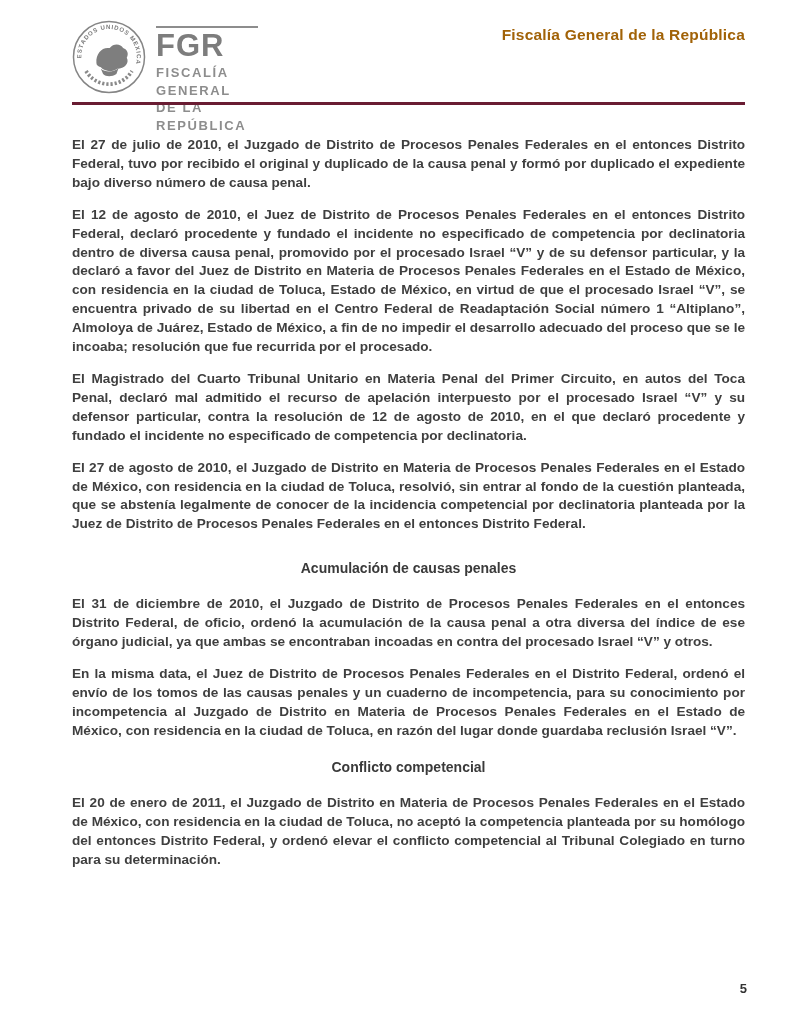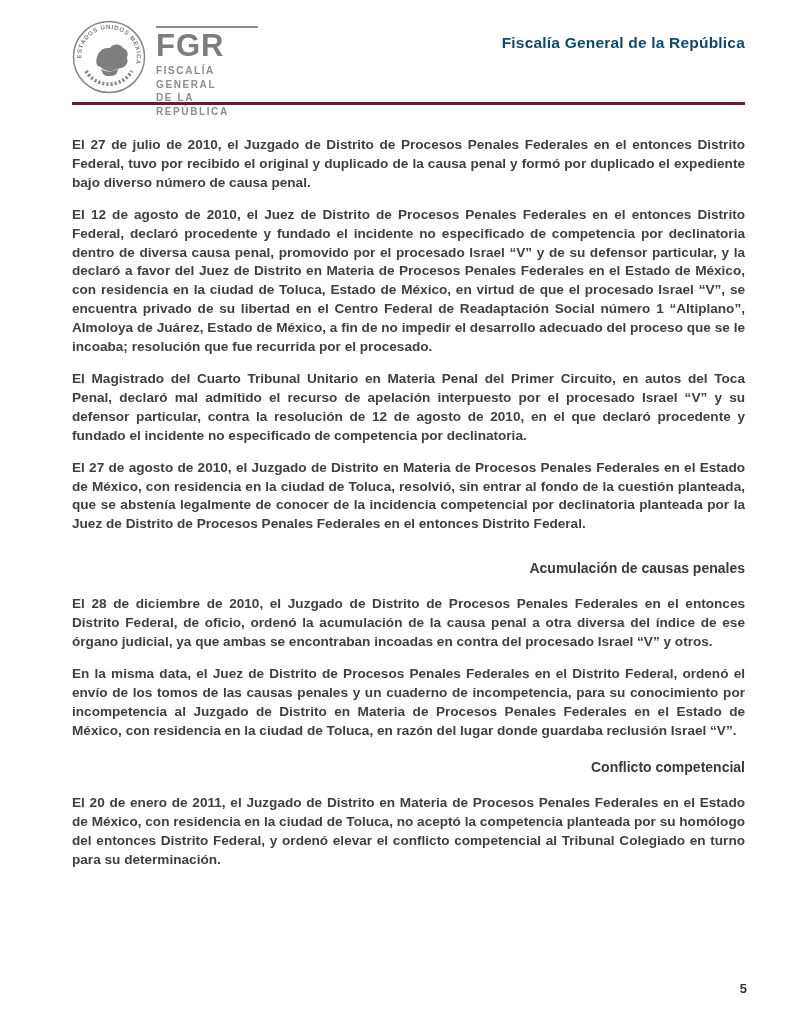--- a/index.html
+++ b/index.html
@@ -30,32 +30,32 @@
   .wordmark { margin-top: 8px; width: 102px; }
   .wordmark-rule { height: 2px; background: #8d8d8d; width: 100%; margin-bottom: 2px; }
   .wordmark-acronym {
     font-size: 31px;
     font-weight: 700;
     color: #7d7d7d;
     letter-spacing: 1px;
     line-height: 1.0;
   }
   .wordmark-sub {
-    font-size: 10px;
+    font-size: 13px;
     font-weight: 700;
     color: #8d8d8d;
     letter-spacing: 1.6px;
     line-height: 1.35;
     margin-top: 3px;
   }
   .institution-name {
-    margin-top: 16px;
+    margin-top: 8px;
     font-size: 15.5px;
     font-weight: 600;
-    color: #0c4a6e;
+    color: #a16207;
     letter-spacing: 0.2px;
   }
   
   .accent-rule {
     position: absolute;
     top: 102px;
     left: 72px;
     right: 48px;
     height: 3px;
     background: #691c32;
@@ -69,21 +69,21 @@
     right: 48px;
     color: #3f3f3f;
     font-size: 13.6px;
     line-height: 18.9px;
     text-align: justify;
   }
   .doc-body p { margin-bottom: 13px; font-weight: bold; }
   .section-heading {
     font-size: 14px;
     font-weight: 700;
-    text-align: right;
+    text-align: center;
     color: #3a3a3a;
     margin: 25px 0 17px 0;
   }
   .section-heading.compact { margin-top: 18px; }
   
   .page-number {
     position: absolute;
     right: 46px;
     bottom: 28px;
     font-size: 13px;
@@ -123,21 +123,21 @@
   </div>
 
   <div class="accent-rule"></div>
 
   <main class="doc-body">
     <p>El 27 de julio de 2010, el Juzgado de Distrito de Procesos Penales Federales en el entonces Distrito Federal, tuvo por recibido el original y duplicado de la causa penal y formó por duplicado el expediente bajo diverso número de causa penal.</p>
     <p>El 12 de agosto de 2010, el Juez de Distrito de Procesos Penales Federales en el entonces Distrito Federal, declaró procedente y fundado el incidente no especificado de competencia por declinatoria dentro de diversa causa penal, promovido por el procesado Israel “V” y de su defensor particular, y la declaró a favor del Juez de Distrito en Materia de Procesos Penales Federales en el Estado de México, con residencia en la ciudad de Toluca, Estado de México, en virtud de que el procesado Israel “V”, se encuentra privado de su libertad en el Centro Federal de Readaptación Social número 1 “Altiplano”, Almoloya de Juárez, Estado de México, a fin de no impedir el desarrollo adecuado del proceso que se le incoaba; resolución que fue recurrida por el procesado.</p>
     <p>El Magistrado del Cuarto Tribunal Unitario en Materia Penal del Primer Circuito, en autos del Toca Penal, declaró mal admitido el recurso de apelación interpuesto por el procesado Israel “V” y su defensor particular, contra la resolución de 12 de agosto de 2010, en el que declaró procedente y fundado el incidente no especificado de competencia por declinatoria.</p>
     <p>El 27 de agosto de 2010, el Juzgado de Distrito en Materia de Procesos Penales Federales en el Estado de México, con residencia en la ciudad de Toluca, resolvió, sin entrar al fondo de la cuestión planteada, que se abstenía legalmente de conocer de la incidencia competencial por declinatoria planteada por la Juez de Distrito de Procesos Penales Federales en el entonces Distrito Federal.</p>
     <h2 class="section-heading">Acumulación de causas penales</h2>
-    <p>El 28 de diciembre de 2010, el Juzgado de Distrito de Procesos Penales Federales en el entonces Distrito Federal, de oficio, ordenó la acumulación de la causa penal a otra diversa del índice de ese órgano judicial, ya que ambas se encontraban incoadas en contra del procesado Israel “V” y otros.</p>
+    <p>El 31 de diciembre de 2010, el Juzgado de Distrito de Procesos Penales Federales en el entonces Distrito Federal, de oficio, ordenó la acumulación de la causa penal a otra diversa del índice de ese órgano judicial, ya que ambas se encontraban incoadas en contra del procesado Israel “V” y otros.</p>
     <p>En la misma data, el Juez de Distrito de Procesos Penales Federales en el Distrito Federal, ordenó el envío de los tomos de las causas penales y un cuaderno de incompetencia, para su conocimiento por incompetencia al Juzgado de Distrito en Materia de Procesos Penales Federales en el Estado de México, con residencia en la ciudad de Toluca, en razón del lugar donde guardaba reclusión Israel “V”.</p>
     <h2 class="section-heading compact">Conflicto competencial</h2>
     <p>El 20 de enero de 2011, el Juzgado de Distrito en Materia de Procesos Penales Federales en el Estado de México, con residencia en la ciudad de Toluca, no aceptó la competencia planteada por su homólogo del entonces Distrito Federal, y ordenó elevar el conflicto competencial al Tribunal Colegiado en turno para su determinación.</p>
   </main>
 
   <div class="page-number">5</div>
 
 </div>
 
 </body></html>

